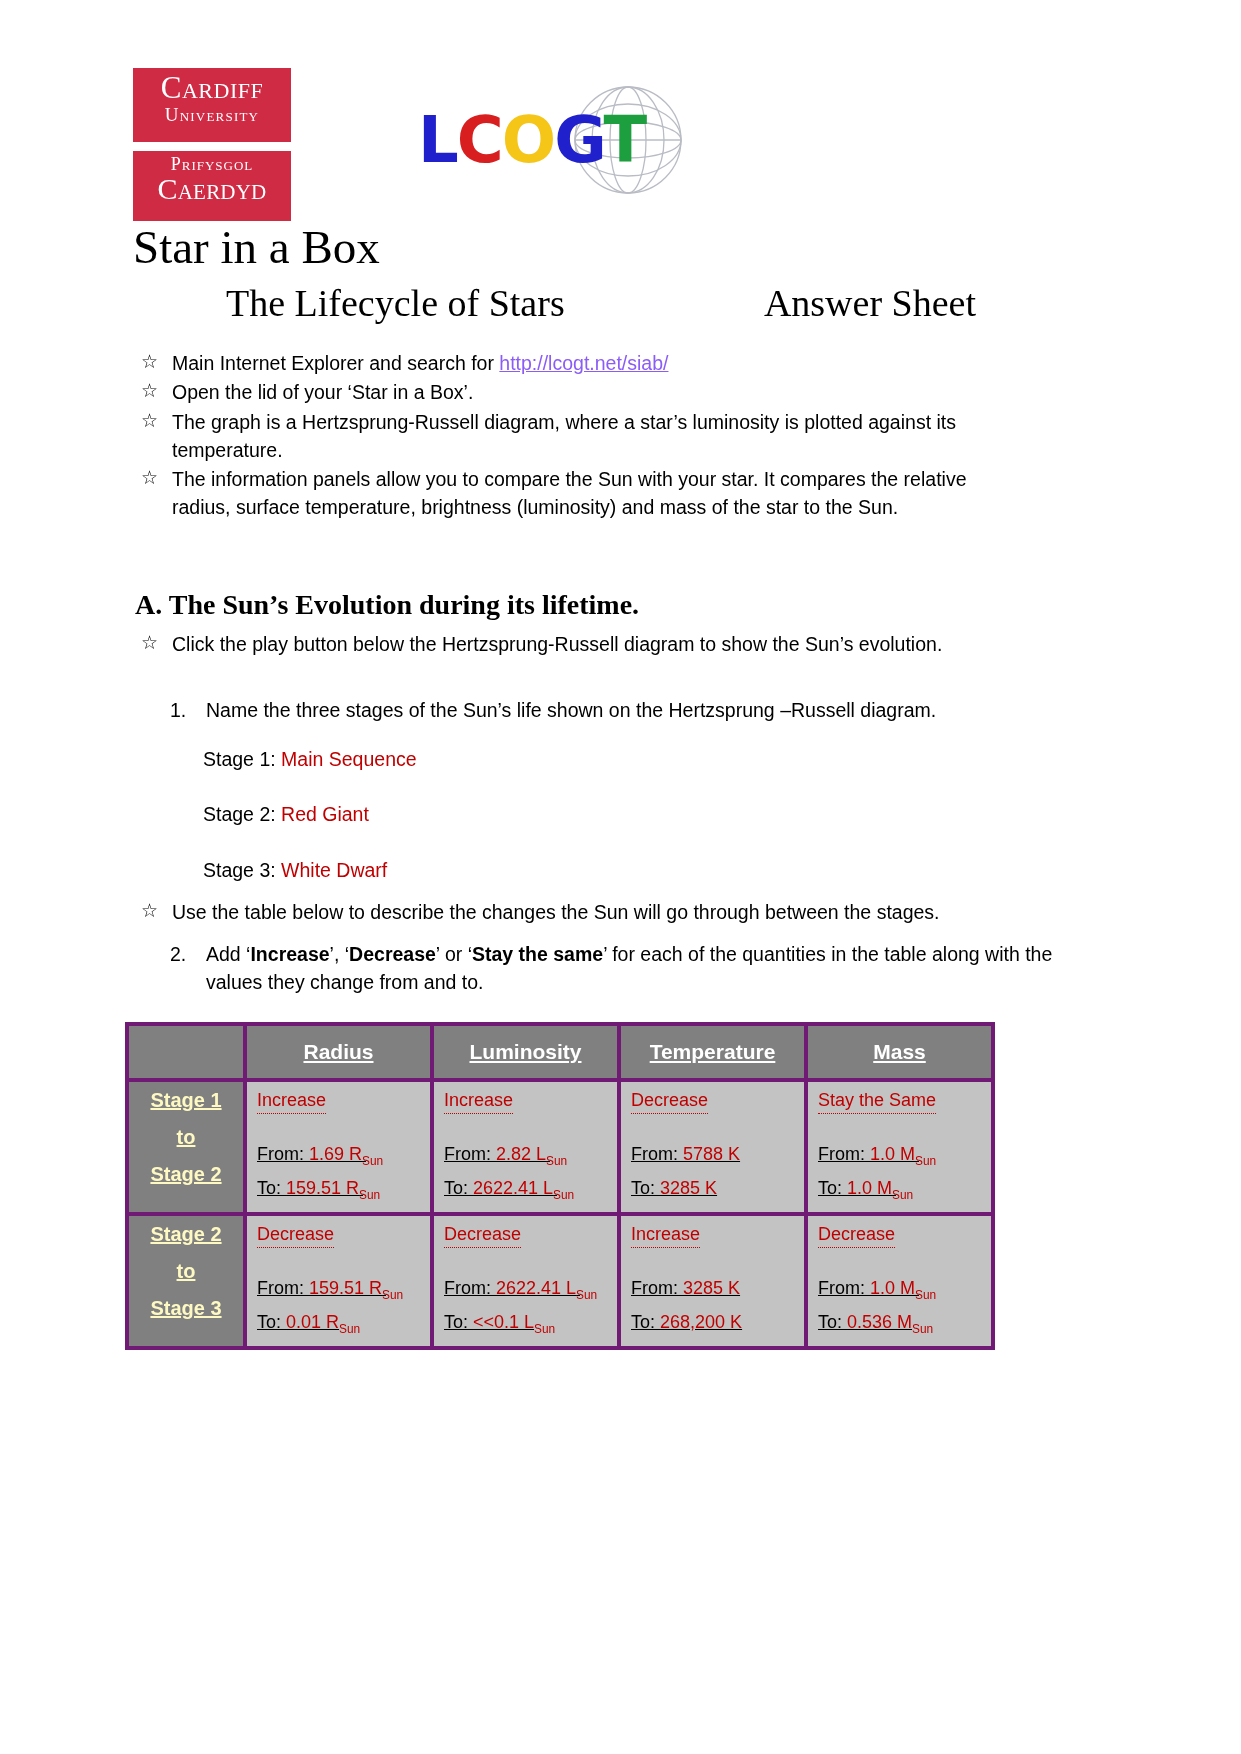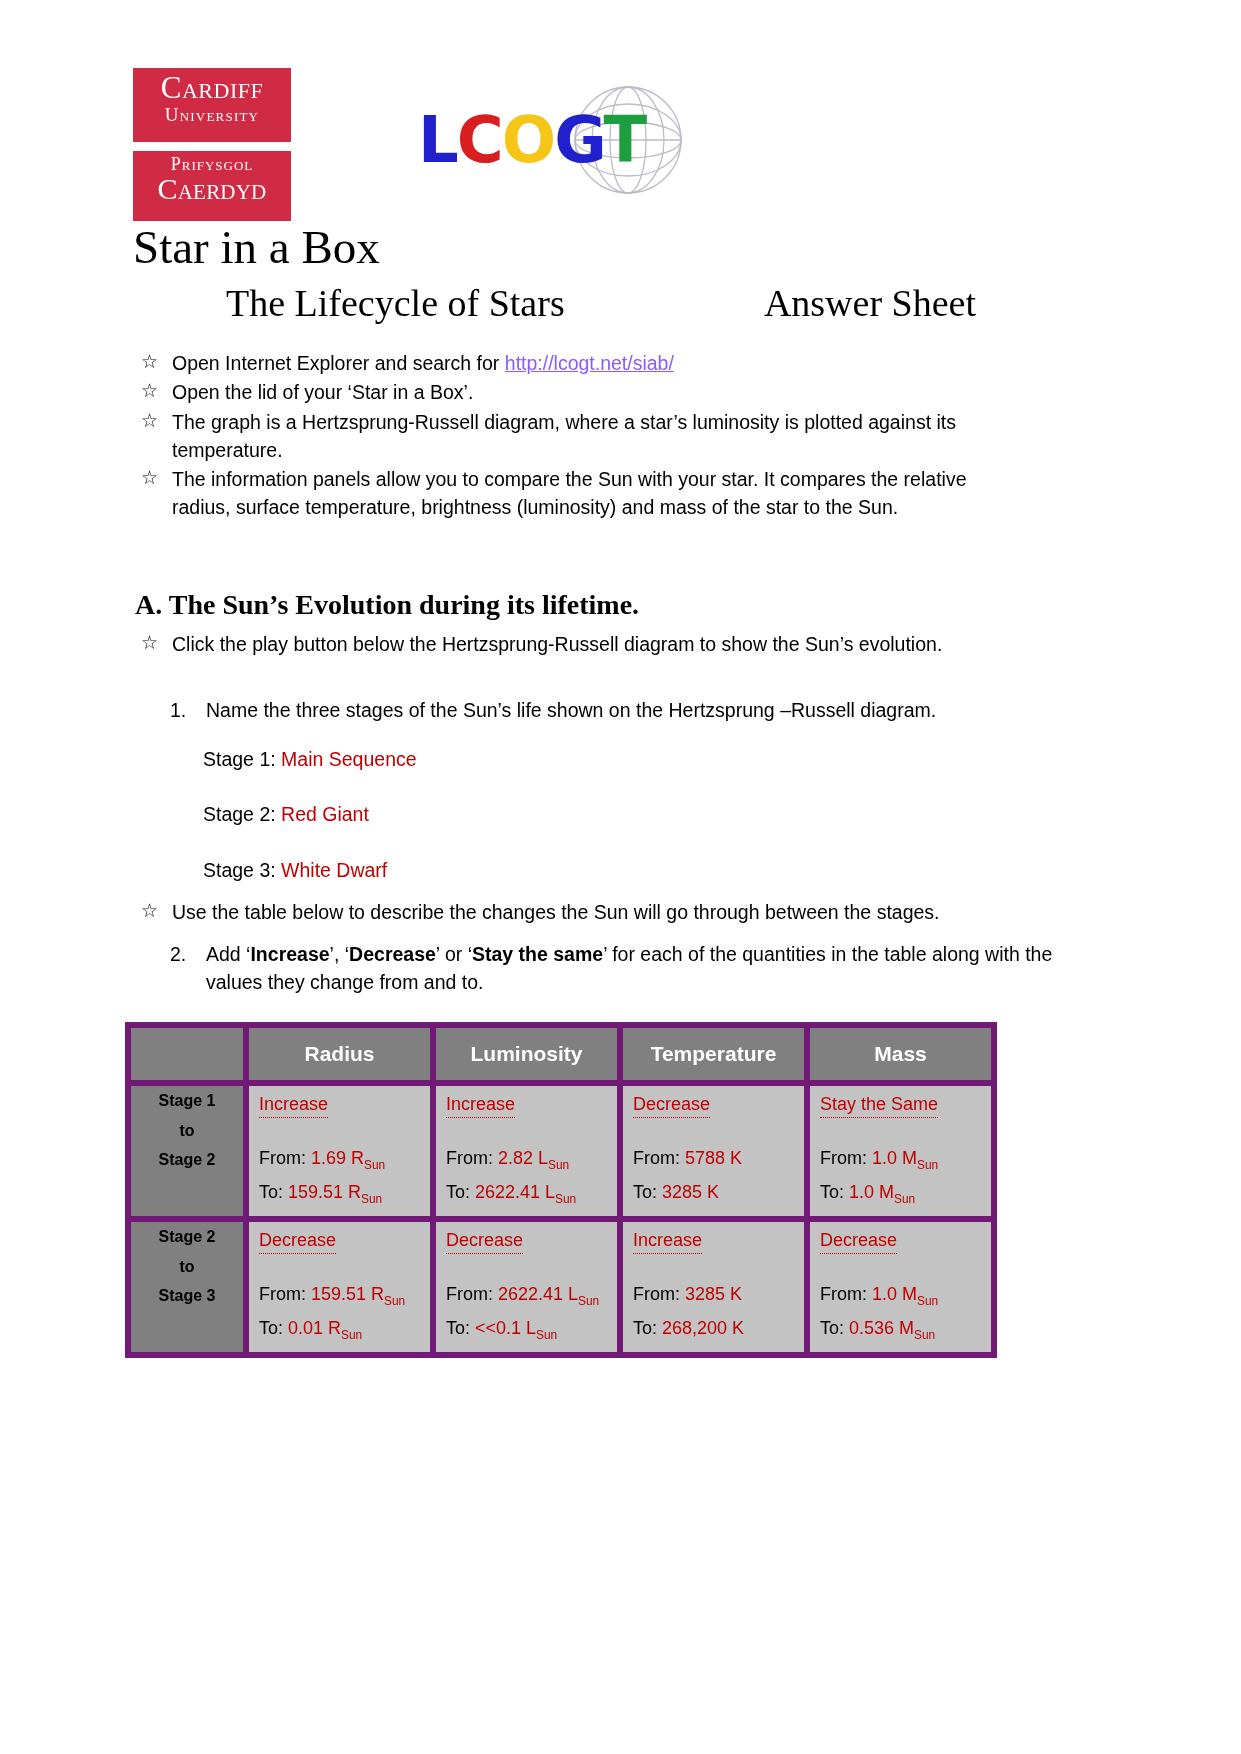--- a/index.html
+++ b/index.html
@@ -241,40 +241,41 @@
   
   .change-table {
     position: absolute;
     left: 125px;
     top: 1022px;
     width: 866px;
     border-collapse: collapse;
     table-layout: fixed;
   }
   .change-table td, .change-table th {
-    border: 6px solid #701a75;
+    border: 4px solid #701a75;
     vertical-align: top;
     padding: 0;
+    text-decoration: underline;
   }
   .change-table thead th {
     background: #808080;
     color: #ffffff;
     font-weight: 700;
     font-size: 21px;
     text-align: center;
     height: 52px;
     vertical-align: middle;
     font-family: "Liberation Sans", sans-serif;
   }
   .change-table thead th.corner { background: #808080; }
   .row-head {
     background: #808080;
-    color: #000000;
+    color: #fef9c3;
     font-weight: 700;
-    font-size: 16px;
+    font-size: 20px;
     text-align: center;
     vertical-align: middle;
     line-height: 1.85;
     font-family: "Liberation Sans", sans-serif;
   }
   .data-cell {
     background: #c3c3c3;
     padding: 8px 8px 10px 10px !important;
     font-size: 18px;
     line-height: 1.22;
@@ -331,21 +332,21 @@
   <div class="title-main">Star in a Box</div>
   <div class="title-sub-row">
     <span>The Lifecycle of Stars</span>
     <span class="title-sub-right">Answer Sheet</span>
   </div>
 
   <div class="body-block">
     <ul class="star-list">
       <li>
         <span class="star-bullet">☆</span>
-        <span>Open Internet Explorer and search for </span><a class="doc-link" href="#">http://lcogt.net/siab/</a>
+        <span>Main Internet Explorer and search for </span><a class="doc-link" href="#">http://lcogt.net/siab/</a>
       </li>
       <li>
         <span class="star-bullet">☆</span>
         <span>Open the lid of your ‘Star in a Box’.</span>
       </li>
       <li>
         <span class="star-bullet">☆</span>
         <span>The graph is a Hertzsprung-Russell diagram, where a star’s luminosity is plotted against its temperature.</span>
       </li>
       <li>

